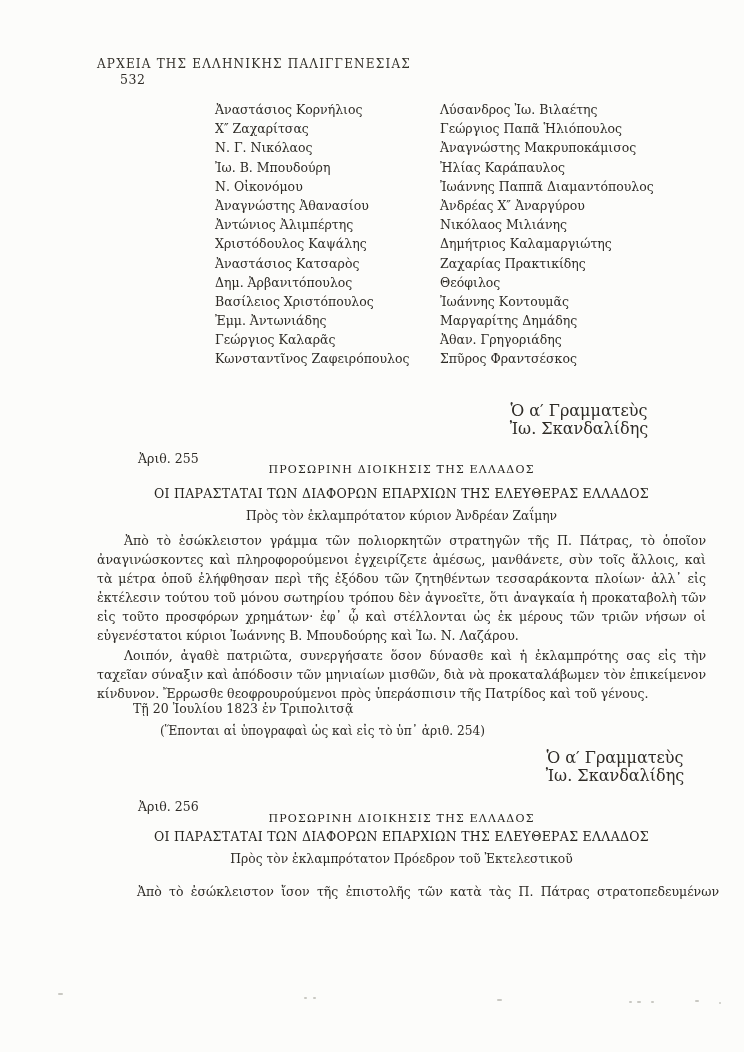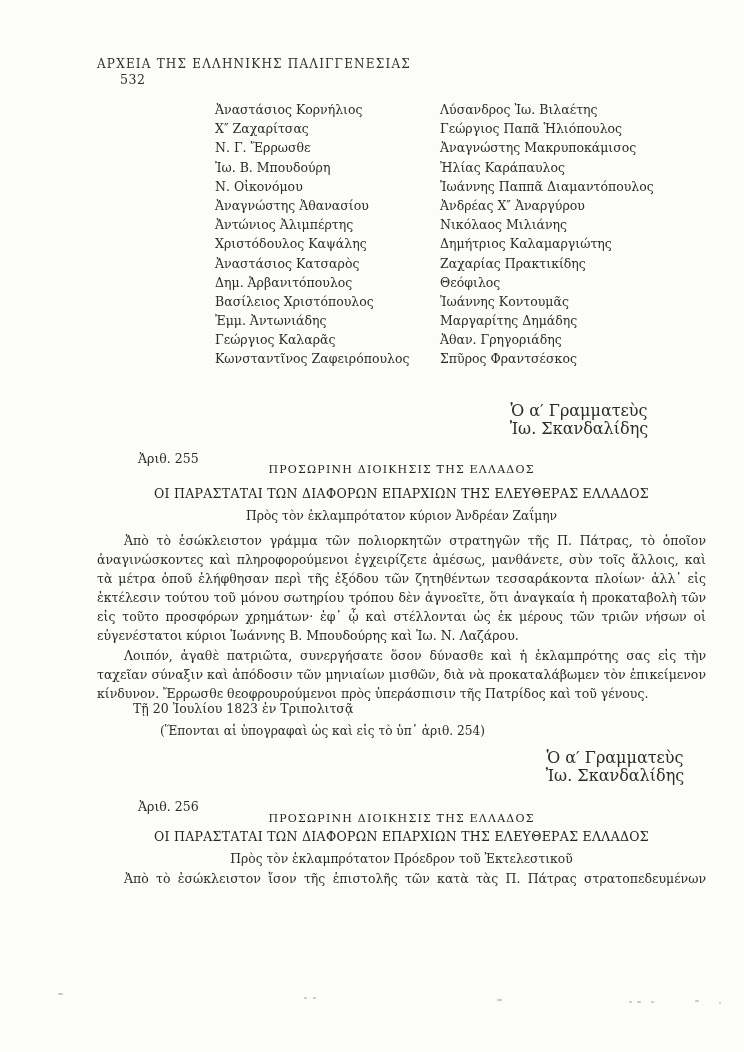--- a/index.html
+++ b/index.html
@@ -46,21 +46,21 @@
   <div class="abs names" id="signatories-list">
       <div class="row">
         <span class="cell-l">Ἀναστάσιος Κορνήλιος</span>
         <span class="cell-r">Λύσανδρος Ἰω. Βιλαέτης</span>
       </div>
       <div class="row">
         <span class="cell-l">Χ″ Ζαχαρίτσας</span>
         <span class="cell-r">Γεώργιος Παπᾶ Ἡλιόπουλος</span>
       </div>
       <div class="row">
-        <span class="cell-l">Ν. Γ. Ἔρρωσθε</span>
+        <span class="cell-l">Ν. Γ. Νικόλαος</span>
         <span class="cell-r">Ἀναγνώστης Μακρυποκάμισος</span>
       </div>
       <div class="row">
         <span class="cell-l">Ἰω. Β. Μπουδούρη</span>
         <span class="cell-r">Ἠλίας Καράπαυλος</span>
       </div>
       <div class="row">
         <span class="cell-l">Ν. Οἰκονόμου</span>
         <span class="cell-r">Ἰωάννης Παππᾶ Διαμαντόπουλος</span>
       </div>
@@ -120,21 +120,21 @@
   <div class="abs noteline" style="top:724px">(Ἕπονται αἱ ὑπογραφαὶ ὡς καὶ εἰς τὸ ὑπ᾽ ἀριθ. 254)</div>
   <div class="abs sig sig-2">
     <div>Ὁ α′ Γραμματεὺς</div>
     <div>Ἰω. Σκανδαλίδης</div>
   </div>
 
   <span class="abs doc-num" style="top:799px">Ἀριθ. 256</span>
   <div class="abs centered h1" style="top:812px">ΠΡΟΣΩΡΙΝΗ ΔΙΟΙΚΗΣΙΣ ΤΗΣ ΕΛΛΑΔΟΣ</div>
   <div class="abs centered h2" style="top:829px">ΟΙ ΠΑΡΑΣΤΑΤΑΙ ΤΩΝ ΔΙΑΦΟΡΩΝ ΕΠΑΡΧΙΩΝ ΤΗΣ ΕΛΕΥΘΕΡΑΣ ΕΛΛΑΔΟΣ</div>
   <div class="abs centered salutation" style="top:852px">Πρὸς τὸν ἐκλαμπρότατον Πρόεδρον τοῦ Ἐκτελεστικοῦ</div>
-  <p class="abs body-par line-full" style="top:869px;margin:0">Ἀπὸ τὸ ἐσώκλειστον ἴσον τῆς ἐπιστολῆς τῶν κατὰ τὰς Π. Πάτρας στρατοπεδευμένων</p>
+  <p class="abs body-par line-full" style="top:869px;margin:13px">Ἀπὸ τὸ ἐσώκλειστον ἴσον τῆς ἐπιστολῆς τῶν κατὰ τὰς Π. Πάτρας στρατοπεδευμένων</p>
 
   <div class="abs speck" style="left:58px;top:993px;width:5px"></div>
   <div class="abs speck" style="left:304px;top:997px;width:3px"></div>
   <div class="abs speck" style="left:313px;top:997px;width:3px"></div>
   <div class="abs speck" style="left:497px;top:999px;width:5px"></div>
   <div class="abs speck" style="left:629px;top:1001px;width:3px"></div>
   <div class="abs speck" style="left:637px;top:1001px;width:4px"></div>
   <div class="abs speck" style="left:651px;top:1001px;width:3px"></div>
   <div class="abs speck" style="left:695px;top:1000px;width:4px"></div>
   <div class="abs speck" style="left:719px;top:1002px;width:2px"></div>

